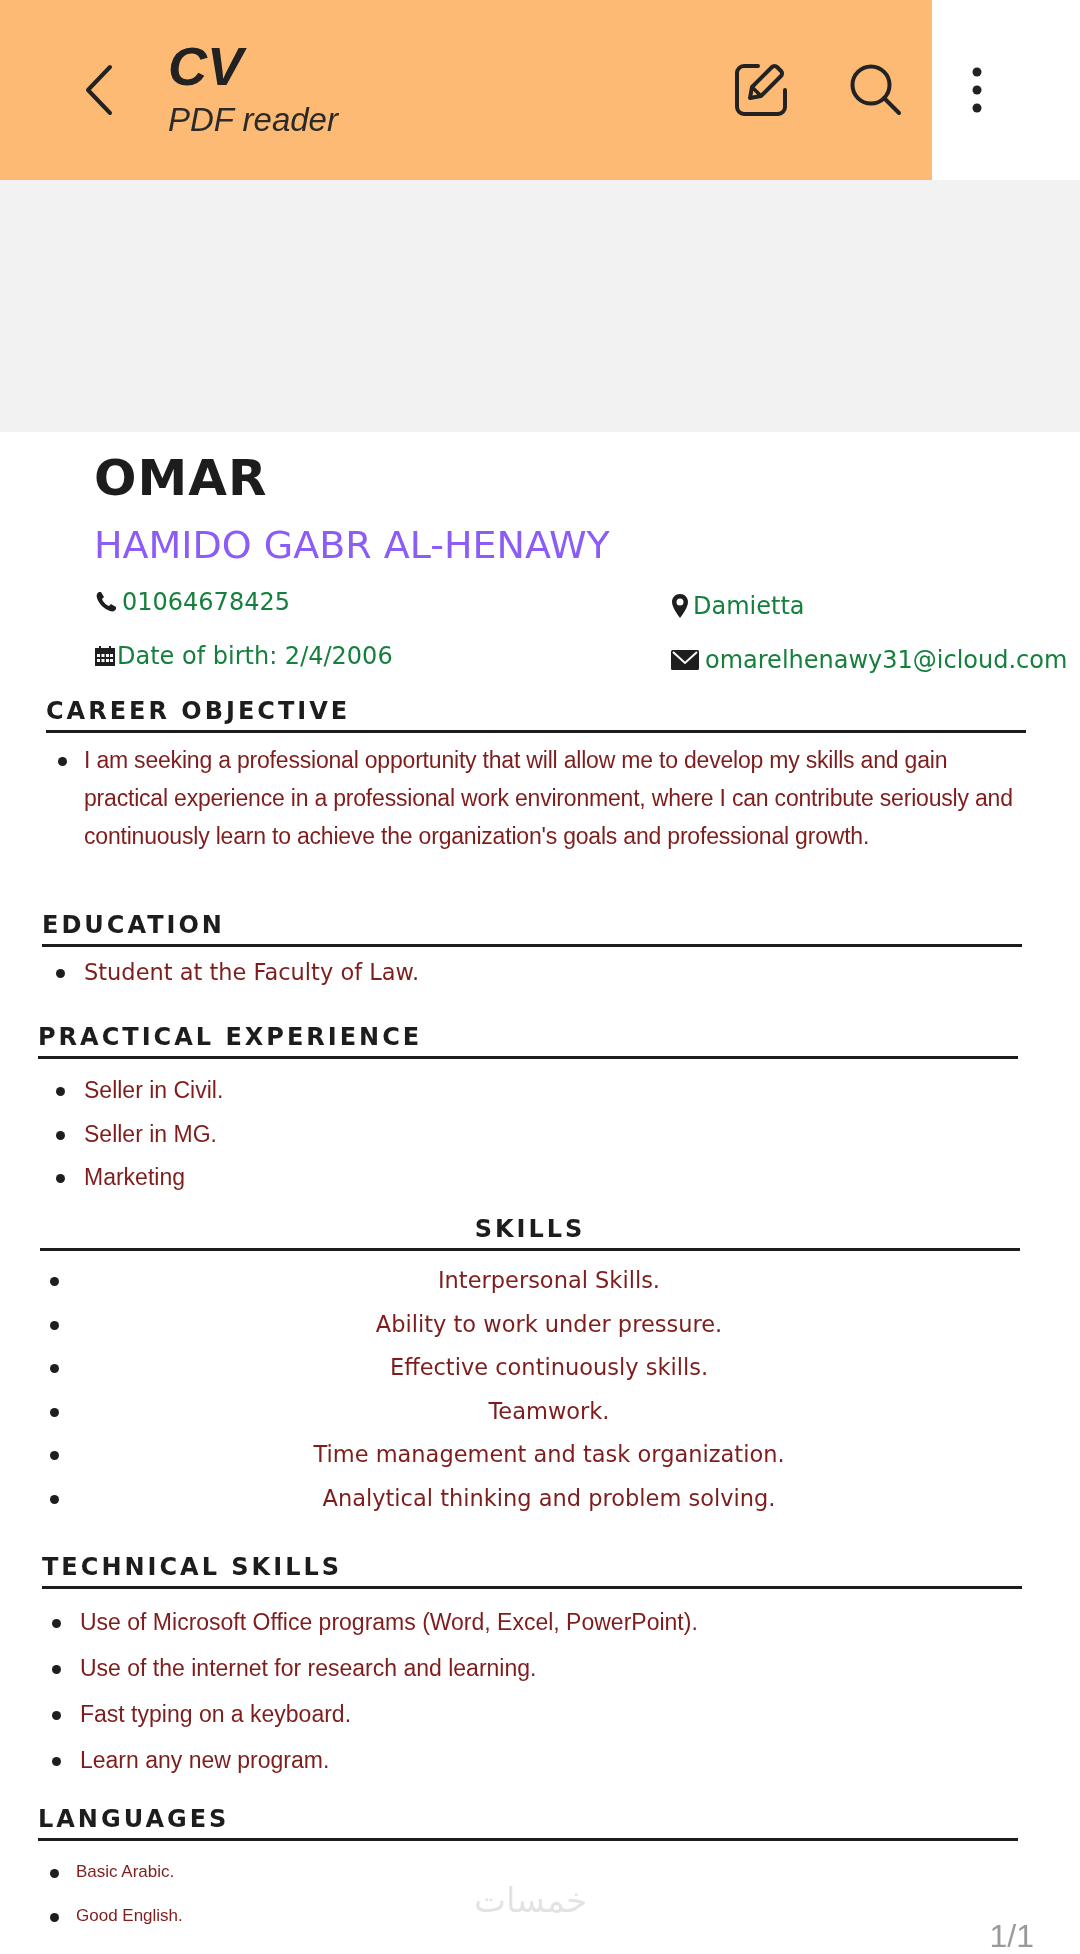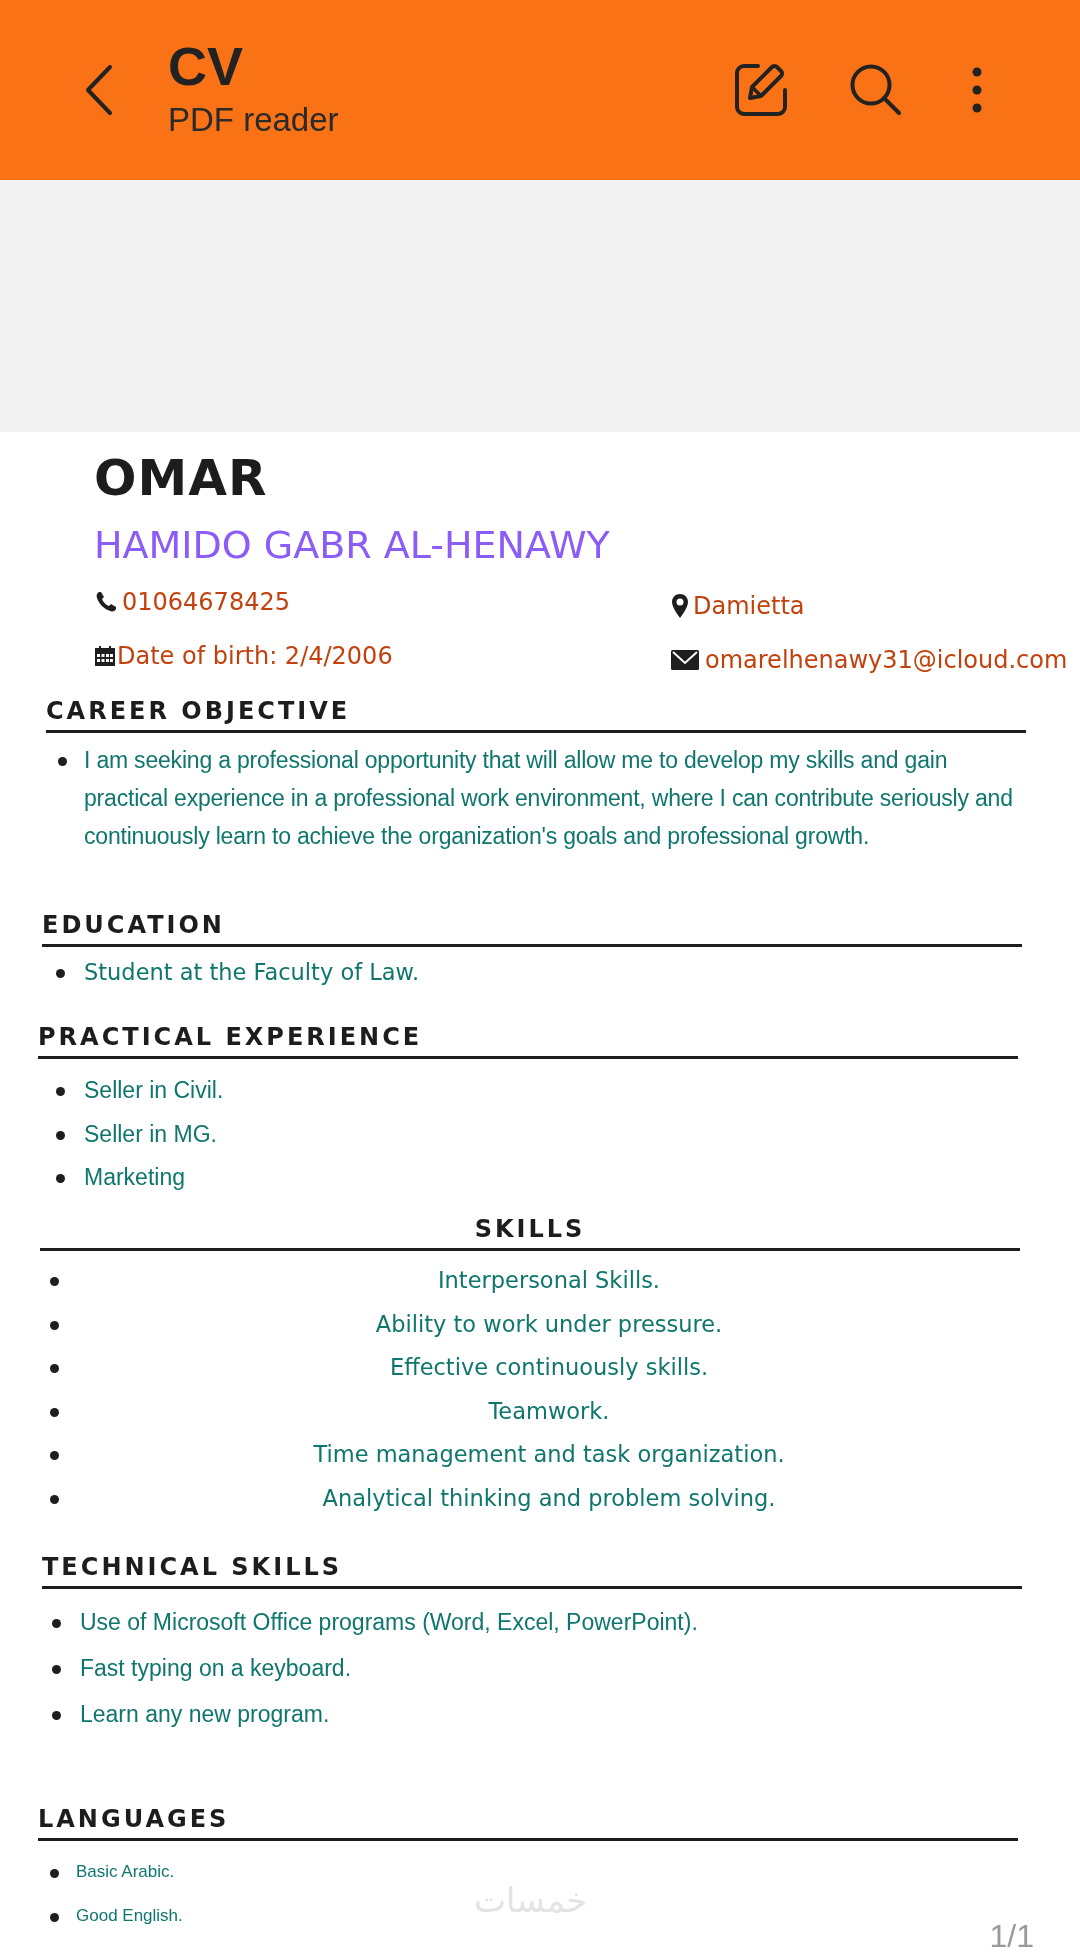--- a/index.html
+++ b/index.html
@@ -1,50 +1,50 @@
 <!DOCTYPE html>
 <html><head>
   <meta charset="utf-8">
   <style>
     * { box-sizing: border-box; margin: 0; padding: 0; }
     html, body { width: 1080px; height: 1954px; overflow: hidden; background: #ffffff; }
     body { font-family: "Liberation Sans", sans-serif; color: #1e1e1e; position: relative; }
 
     
-    .appbar { position: absolute; left: 0; top: 0; width: 1080px; height: 180px; background: #f97316; }
+    .appbar { position: absolute; left: 0; top: 0; width: 932px; height: 180px; background: #fdba74; font-style: italic; }
     .back-btn { position: absolute; left: 70px; top: 55px; width: 60px; height: 70px; display: flex; align-items: center; justify-content: center; cursor: pointer; }
     .title-block { position: absolute; left: 168px; top: 34px; }
     .app-title { font-family: "Liberation Sans", sans-serif; font-weight: 700; font-size: 54px; line-height: 64px; color: #222; letter-spacing: 0px; }
     .app-subtitle { font-family: "Liberation Sans", sans-serif; font-size: 33px; line-height: 40px; color: #2a2a2a; margin-top: 2px; }
     .action { position: absolute; top: 60px; width: 60px; height: 60px; display: flex; align-items: center; justify-content: center; cursor: pointer; }
     .action.edit { left: 731px; }
     .action.search { left: 846px; }
     .action.more { left: 947px; }
 
     
     .gap { position: absolute; left: 0; top: 180px; width: 1080px; height: 252px; background: #f2f2f2; }
 
     
     .page { position: absolute; left: 0; top: 432px; width: 1080px; height: 1522px; background: #ffffff; }
 
     .name-first { position: absolute; left: 94px; top: 16px; font-family: "DejaVu Sans", sans-serif; font-weight: 700; font-size: 50px; line-height: 60px; color: #1d1d1d; letter-spacing: 1px; }
     .name-last { position: absolute; left: 94px; top: 90px; font-family: "DejaVu Sans", sans-serif; font-weight: 400; font-size: 38px; line-height: 46px; color: #8b5cf6; letter-spacing: 0px; }
 
-    .contact { position: absolute; display: flex; align-items: center; font-family: "DejaVu Sans", sans-serif; font-size: 24px; color: #c2410c; white-space: nowrap; }
+    .contact { position: absolute; display: flex; align-items: center; font-family: "DejaVu Sans", sans-serif; font-size: 24px; color: #15803d; white-space: nowrap; }
     .contact .ic { display: inline-flex; align-items: center; justify-content: center; margin-right: 4px; }
     .c-phone { left: 94px; top: 156px; }
     .c-dob { left: 94px; top: 210px; }
     .c-loc { left: 671px; top: 160px; }
     .c-mail { left: 671px; top: 214px; }
 
     .section { position: absolute; }
     .section-title { font-family: "DejaVu Sans", sans-serif; font-weight: 700; font-size: 24px; line-height: 30px; letter-spacing: 3px; color: #1d1d1d; }
     .section-rule { height: 3px; background: #1d1d1d; margin-top: 4px; }
     .items { list-style: none; }
-    .items li { position: relative; font-family: "DejaVu Sans", sans-serif; font-size: 22.5px; color: #0f766e; }
+    .items li { position: relative; font-family: "DejaVu Sans", sans-serif; font-size: 22.5px; color: #7f1d1d; }
     .items li .bullet { position: absolute; left: 0; top: 0; width: 9px; height: 9px; border-radius: 50%; background: #1e1e1e; }
 
     .s-career { left: 46px; top: 264px; width: 980px; }
     .s-career .items { margin-top: 8px; }
     .s-career .items li { padding-left: 38px; line-height: 38px; font-family: "Liberation Sans", sans-serif; font-size: 23px; letter-spacing: -0.2px; }
     .s-career .items li .bullet { left: 12px; top: 16px; }
 
     .s-edu { left: 42px; top: 478px; width: 980px; }
     .s-edu .items { margin-top: 10px; }
     .s-edu .items li { padding-left: 42px; line-height: 30px; }
@@ -197,20 +197,21 @@
       <li><span class="bullet"></span><span>Time management and task organization.</span></li>
       <li><span class="bullet"></span><span>Analytical thinking and problem solving.</span></li>
     </ul>
   </div>
 
   <div class="section s-tech">
     <div class="section-title">TECHNICAL SKILLS</div>
     <div class="section-rule"></div>
     <ul class="items">
       <li><span class="bullet"></span><span>Use of Microsoft Office programs (Word, Excel, PowerPoint).</span></li>
+      <li><span class="bullet"></span><span>Use of the internet for research and learning.</span></li>
       <li><span class="bullet"></span><span>Fast typing on a keyboard.</span></li>
       <li><span class="bullet"></span><span>Learn any new program.</span></li>
     </ul>
   </div>
 
   <div class="section s-lang">
     <div class="section-title">LANGUAGES</div>
     <div class="section-rule"></div>
     <ul class="items">
       <li><span class="bullet"></span><span>Basic Arabic.</span></li>

